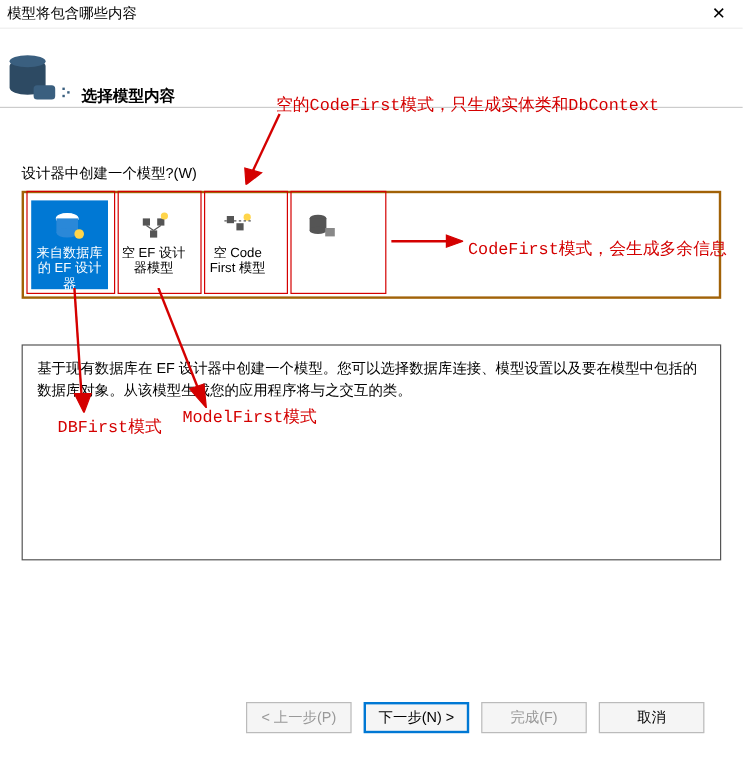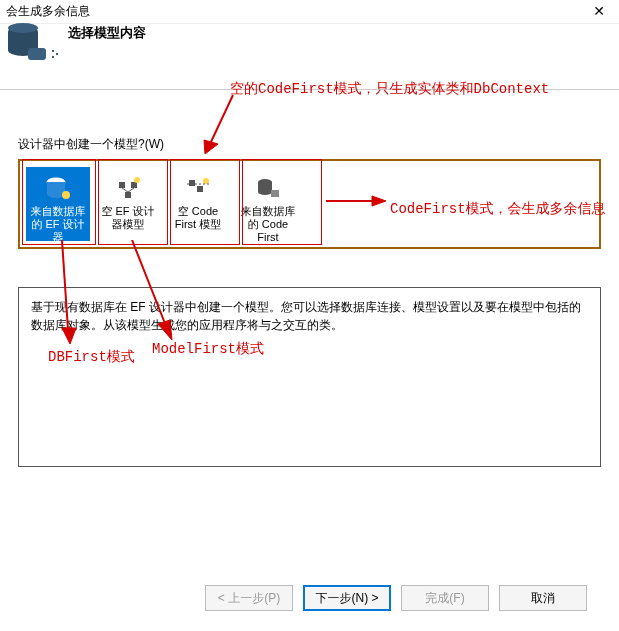--- a/index.html
+++ b/index.html
@@ -13,21 +13,21 @@
     .titlebar {
       height: 24px; display: flex; align-items: center;
       padding: 0 6px; background: #fff; border-bottom: 1px solid #eee;
     }
     .titlebar .title { flex: 1; font-size: 12px; font-family: SimSun, Arial; }
     .titlebar .close {
       width: 28px; height: 20px; text-align: center;
       line-height: 18px; font-size: 14px; cursor: pointer;
     }
     .header {
-      height: 66px; display: flex; align-items: flex-start;
+      height: 66px; display: flex; align-items: flex-end;
       padding-left: 6px; border-bottom: 1px solid #ccc;
       position: relative;
     }
     .header-icon {
       width: 42px; height: 42px; position: relative; margin-right: 20px;
     }
     .cyl {
       position: absolute; left: 2px; top: 2px;
       width: 30px; height: 30px; background: #2d4a63;
       border-radius: 50% 50% 50% 50% / 20% 20% 20% 20%;
@@ -88,21 +88,21 @@
       font-family: Liberation Mono, monospace;
       pointer-events: none; line-height: 18px;
     }
     .arrow { position: absolute; pointer-events: none; }
     .arrow line, .arrow polygon { stroke: #d40000; fill: #d40000; }
   </style>
 </head>
 <body>
 
 <div class="titlebar">
-  <div class="title">会生成多余信息</div>
+  <div class="title">模型将包含哪些内容</div>
   <div class="close">✕</div>
 </div>
 
 <div class="header">
   <div class="header-icon">
     <div class="cyl"></div>
       <div class="plug"></div>
   </div>
   <div class="header-text">选择模型内容</div>
 </div>
@@ -159,21 +159,20 @@
   </div>
   <div class="option">
     <div class="ico">
       <svg width="26" height="24">
           <ellipse cx="10" cy="6" rx="7" ry="3" fill="#555"></ellipse>
           <rect x="3" y="6" width="14" height="10" fill="#555"></rect>
           <ellipse cx="10" cy="16" rx="7" ry="3" fill="#555"></ellipse>
           <rect x="16" y="14" width="8" height="7" fill="#888"></rect>
         </svg>
     </div>
-    <div class="lbl">来自数据库的 Code First</div>
   </div>
 </div>
 
 <svg class="arrow" style="left:326px; top:194px;" width="60" height="14">
   <line x1="0" y1="7" x2="48" y2="7" stroke-width="2"></line>
     <polygon points="60,7 46,2 46,12"></polygon>
 </svg>
 <div class="anno" style="left:390px; top:188px; width:220px;margin-top:12px;">CodeFirst模式，会生成多余信息</div>
 
 <div class="desc-panel">

